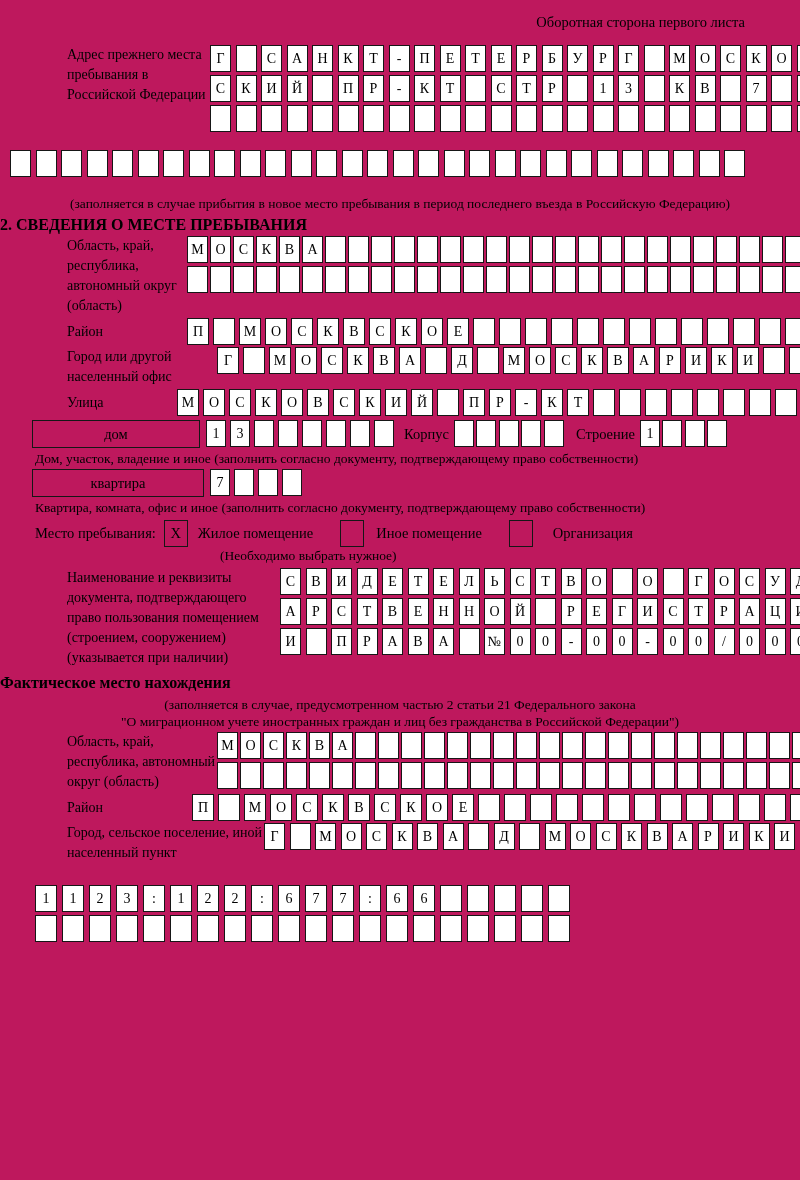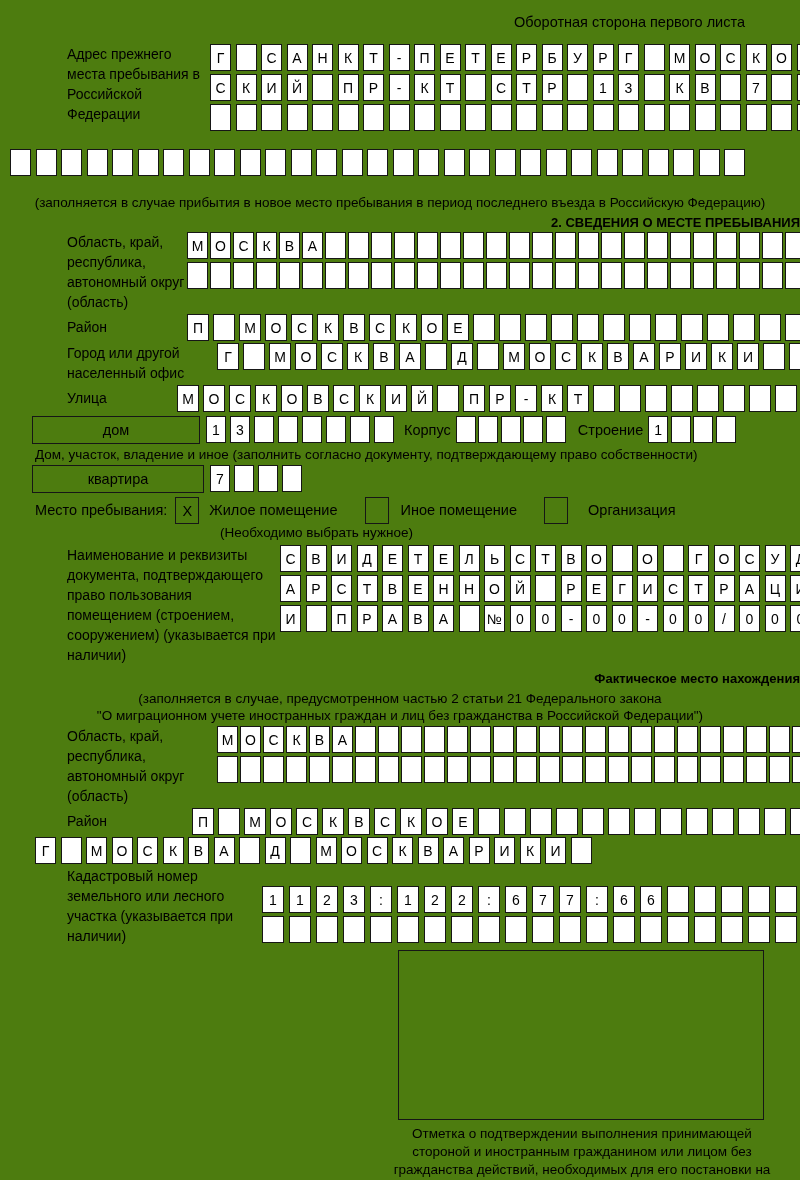--- a/index.html
+++ b/index.html
@@ -1,17 +1,17 @@
 <!DOCTYPE html>
 <html><head>
 <meta charset="utf-8">
 <style>
   html,body{margin:0;padding:0;background:#fff;}
-  .page{position:relative;width:800px;height:1180px;background:#4d7c0f;color:#000;
-        font-family:Liberation Sans, sans-serif;overflow:hidden;box-sizing:border-box;padding-top:14px;}
+  .page{position:relative;width:800px;height:1180px;background:#be185d;color:#000;
+        font-family:Liberation Serif, serif;overflow:hidden;box-sizing:border-box;padding-top:14px;}
   .backnote{text-align:right;padding-right:55px;font-size:14.5px;}
   .frow{display:flex;align-items:flex-start;margin-left:35px;}
   .lbl{font-size:14px;line-height:20px;flex:none;margin-left:32px;}
   .w143{width:143px}.w120{width:120px}.w150{width:150px}.w110{width:110px}
   .w213{width:213px}.w125{width:125px}.w197{width:197px}.w195{width:195px}
   .rows{display:flex;flex-direction:column;gap:3px;}
   .boxrow{display:flex;gap:4.5px;}
   .boxrow.tight{gap:2px;}
   .boxrow.mid{gap:4px;}
   .boxrow.mid .box{width:22px;}
@@ -21,21 +21,21 @@
   .boxrow.dnum .box{width:20px;}
   .boxrow.t5{gap:2.5px;}
   .boxrow.t5 .box{width:20px;}
   .box{width:21px;height:27px;border:1.6px solid #161616;box-sizing:border-box;flex:none;
        display:flex;align-items:center;justify-content:center;font-size:14px;background:#fff;}
   .wbox{height:28px;border:1.6px solid #161616;box-sizing:border-box;flex:none;
         display:flex;align-items:center;justify-content:center;font-size:14.5px;}
   .inl{font-size:14.5px;line-height:28px;flex:none;}
   .caption{font-size:13.5px;line-height:17px;}
   .center{text-align:center;}
-  .h2{font-weight:bold;font-size:13px;text-align:right;}
+  .h2{font-weight:bold;font-size:16px;text-align:left;}
   .cbx{width:24px;height:27px;border:1.6px solid #161616;box-sizing:border-box;flex:none;
        display:inline-flex;align-items:center;justify-content:center;font-size:14.5px;}
   .opt{font-size:14.5px;line-height:27px;}
   .mt2{margin-top:2px}.mt3{margin-top:18px}.mt4{margin-top:4px}.mt6{margin-top:6px}
   .stampwrap{margin-left:392px;width:380px;margin-top:4px;}
   .stampbox{margin-left:6px;width:366px;height:170px;border:1.8px solid #161616;box-sizing:border-box;}
   .stampcap{margin-top:5px;font-size:13.5px;line-height:18px;text-align:center;}
 </style>
 </head>
 <body>
@@ -348,20 +348,21 @@
 
   <div class="frow mt2" style="margin-left:32px">
     <div class="wbox" style="width:172px">квартира</div>
     <div class="boxrow dnum" style="margin-left:6px">
         <span class="box">7</span>
         <span class="box"></span>
         <span class="box"></span>
         <span class="box"></span>
       </div>
   </div>
+  <div class="caption mt2" style="margin-left:35px">Квартира, комната, офис и иное (заполнить согласно документу, подтверждающему право собственности)</div>
 
   <div class="frow mt4">
     <div class="opt">Место пребывания:</div>
     <span class="cbx" style="margin-left:8px">X</span>
     <span class="opt" style="margin-left:10px">Жилое помещение</span>
     <span class="cbx" style="margin-left:27px"></span>
     <span class="opt" style="margin-left:12px">Иное помещение</span>
     <span class="cbx" style="margin-left:27px"></span>
     <span class="opt" style="margin-left:20px">Организация</span>
   </div>
@@ -532,20 +533,21 @@
         <span class="box"></span>
         <span class="box"></span>
         <span class="box"></span>
         <span class="box"></span>
         <span class="box"></span>
         <span class="box"></span>
       </div>
   </div>
 
   <div class="frow mt2">
+    <div class="lbl w197">Город, сельское поселение, иной населенный пункт</div>
     <div class="boxrow">
         <span class="box">Г</span>
         <span class="box"></span>
         <span class="box">М</span>
         <span class="box">О</span>
         <span class="box">С</span>
         <span class="box">К</span>
         <span class="box">В</span>
         <span class="box">А</span>
         <span class="box"></span>
@@ -559,21 +561,20 @@
         <span class="box">А</span>
         <span class="box">Р</span>
         <span class="box">И</span>
         <span class="box">К</span>
         <span class="box">И</span>
         <span class="box"></span>
       </div>
   </div>
 
   <div class="frow mt2">
-    <div class="lbl w195">Кадастровый номер земельного или лесного участка (указывается при наличии)</div>
     <div class="rows" style="margin-top:20px">
       <div class="boxrow kad">
           <span class="box">1</span>
           <span class="box">1</span>
           <span class="box">2</span>
           <span class="box">3</span>
           <span class="box">:</span>
           <span class="box">1</span>
           <span class="box">2</span>
           <span class="box">2</span>
@@ -608,18 +609,14 @@
           <span class="box"></span>
           <span class="box"></span>
           <span class="box"></span>
           <span class="box"></span>
           <span class="box"></span>
           <span class="box"></span>
         </div>
     </div>
   </div>
 
-  <div class="stampwrap">
-    <div class="stampbox"></div>
-    <div class="stampcap">Отметка о подтверждении выполнения принимающей стороной и иностранным гражданином или лицом без гражданства действий, необходимых для его постановки на учет по месту пребывания</div>
-  </div>
 
 </div>
 
 </body></html>

